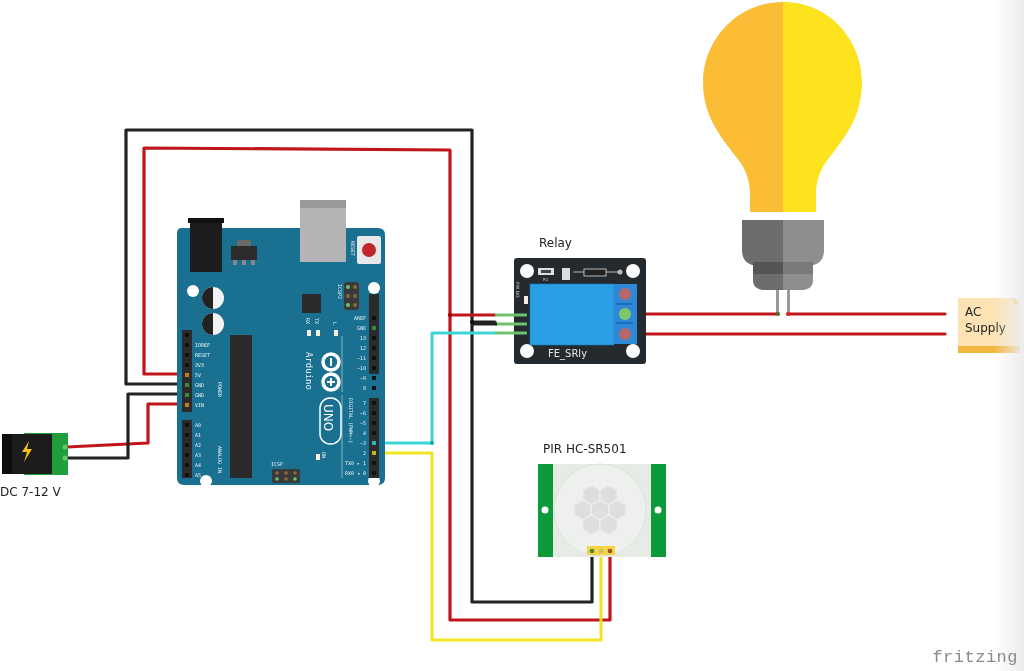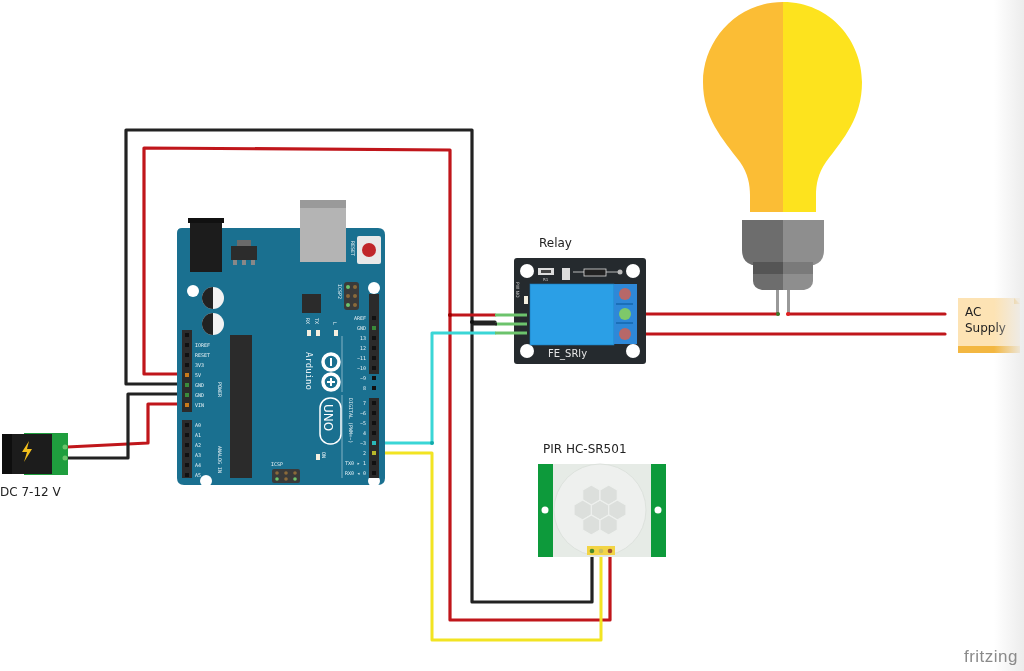--- a/index.html
+++ b/index.html
@@ -1,20 +1,20 @@
 <!DOCTYPE html>
 <html><head>
   <meta charset="utf-8">
   <style>
     html, body { margin: 0; padding: 0; background: #ffffff; }
     body { width: 1024px; height: 671px; position: relative; overflow: hidden; font-family: "DejaVu Sans", sans-serif; }
     #canvas { position: absolute; left: 0; top: 0; width: 1024px; height: 671px; }
     .lbl { font-family: "DejaVu Sans", sans-serif; fill: #222; }
     .pinlbl { font-family: "DejaVu Sans Mono", monospace; fill: #e8f2f6; font-size: 5px; }
-    .wm { position: absolute; right: 6px; bottom: 4px; font-family: Liberation Sans, sans-serif; font-size: 17px; color: #8a8a8a; letter-spacing: 0.5px; }
+    .wm { position: absolute; right: 6px; bottom: 4px; font-family: Liberation Mono, monospace; font-size: 17px; color: #8a8a8a; letter-spacing: 0.5px; }
     .fade { position: absolute; right: 0; top: 0; width: 30px; height: 671px; background: linear-gradient(to right, rgba(240,240,240,0), rgba(236,236,236,1)); }
   </style>
 </head>
 <body>
 
 <svg id="canvas" viewBox="0 0 1024 671" xmlns="http://www.w3.org/2000/svg">
   <defs>
     <clipPath id="bulbClipL">
         <rect x="700" y="0" width="83" height="220"></rect>
       </clipPath>

